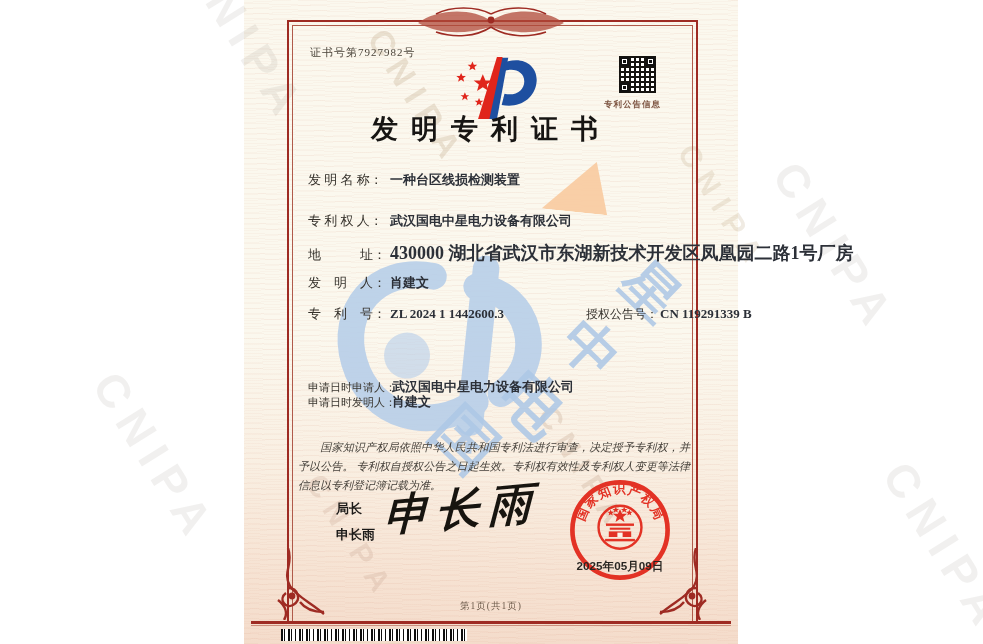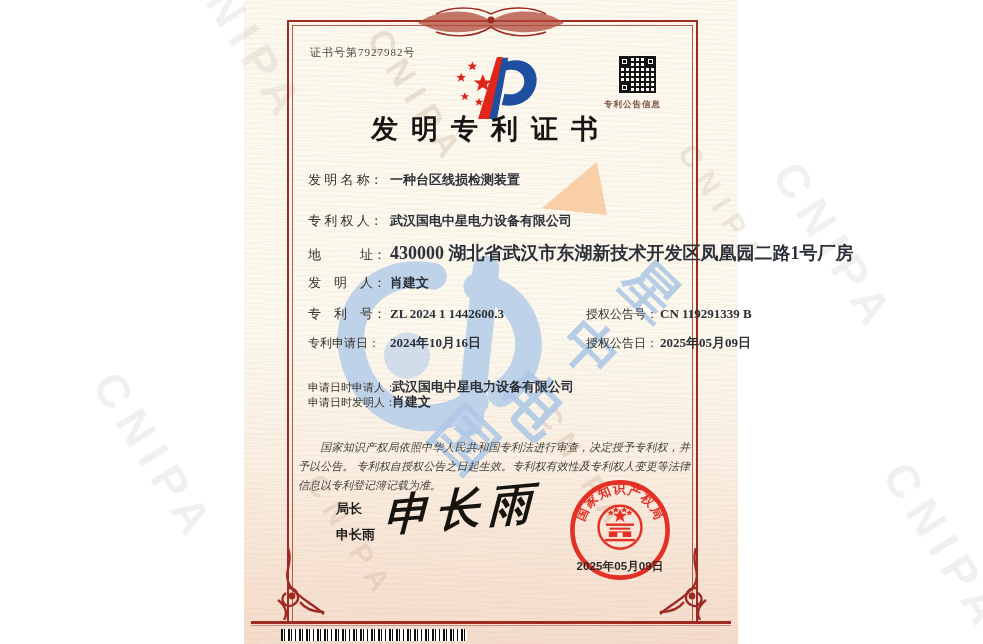--- a/index.html
+++ b/index.html
@@ -172,26 +172,20 @@
     <div class="row" style="top:241px;">
       <span class="lbl">地　　　址：</span><span class="val" style="font-size:18px;">430000 湖北省武汉市东湖新技术开发区凤凰园二路1号厂房</span>
     </div>
     <div class="row" style="top:273px;">
       <span class="lbl">发　明　人：</span><span class="val">肖建文</span>
     </div>
     <div class="row" style="top:304px;">
       <span class="lbl">专　利　号：</span><span class="val">ZL 2024 1 1442600.3</span>
       <span class="col2">
         <span class="lbl-col2">授权公告号：</span><span class="val">CN 119291339 B</span>
-      </span>
-    </div>
-    <div class="row" style="top:333px;">
-      <span class="lbl" style="font-size:12px;">专利申请日：</span><span class="val">2024年10月16日</span>
-      <span class="col2">
-        <span class="lbl-col2">授权公告日：</span><span class="val">2025年05月09日</span>
       </span>
     </div>
     <div class="row" style="top:377px;">
       <span class="lbl-sm">申请日时申请人：</span><span class="val">武汉国电中星电力设备有限公司</span>
     </div>
     <div class="row" style="top:392px;">
       <span class="lbl-sm">申请日时发明人：</span><span class="val">肖建文</span>
     </div>
 
     <div class="body-text">
@@ -223,16 +217,17 @@
         <use href="#sstar" transform="translate(70,41.5) scale(0.7)"></use>
         <rect x="45" y="53" width="30" height="2.6"></rect>
         <rect x="49" y="57.5" width="22" height="2.2"></rect>
         <rect x="48" y="61.5" width="24" height="6"></rect>
         <rect x="57.2" y="62.8" width="5.6" height="4.7" fill="#fdf6ec"></rect>
         <rect x="44" y="69.5" width="32" height="2.6"></rect>
       </g>
       <text x="60" y="103" text-anchor="middle" font-size="12.5" font-weight="bold" fill="#1d1b18" font-family="'Liberation Sans',sans-serif">2025年05月09日</text>
     </svg>
 
+    <div class="page-num">第1页(共1页)</div>
     <div class="barcode"></div>
 
   </div>
 </div>
 
 </body></html>

